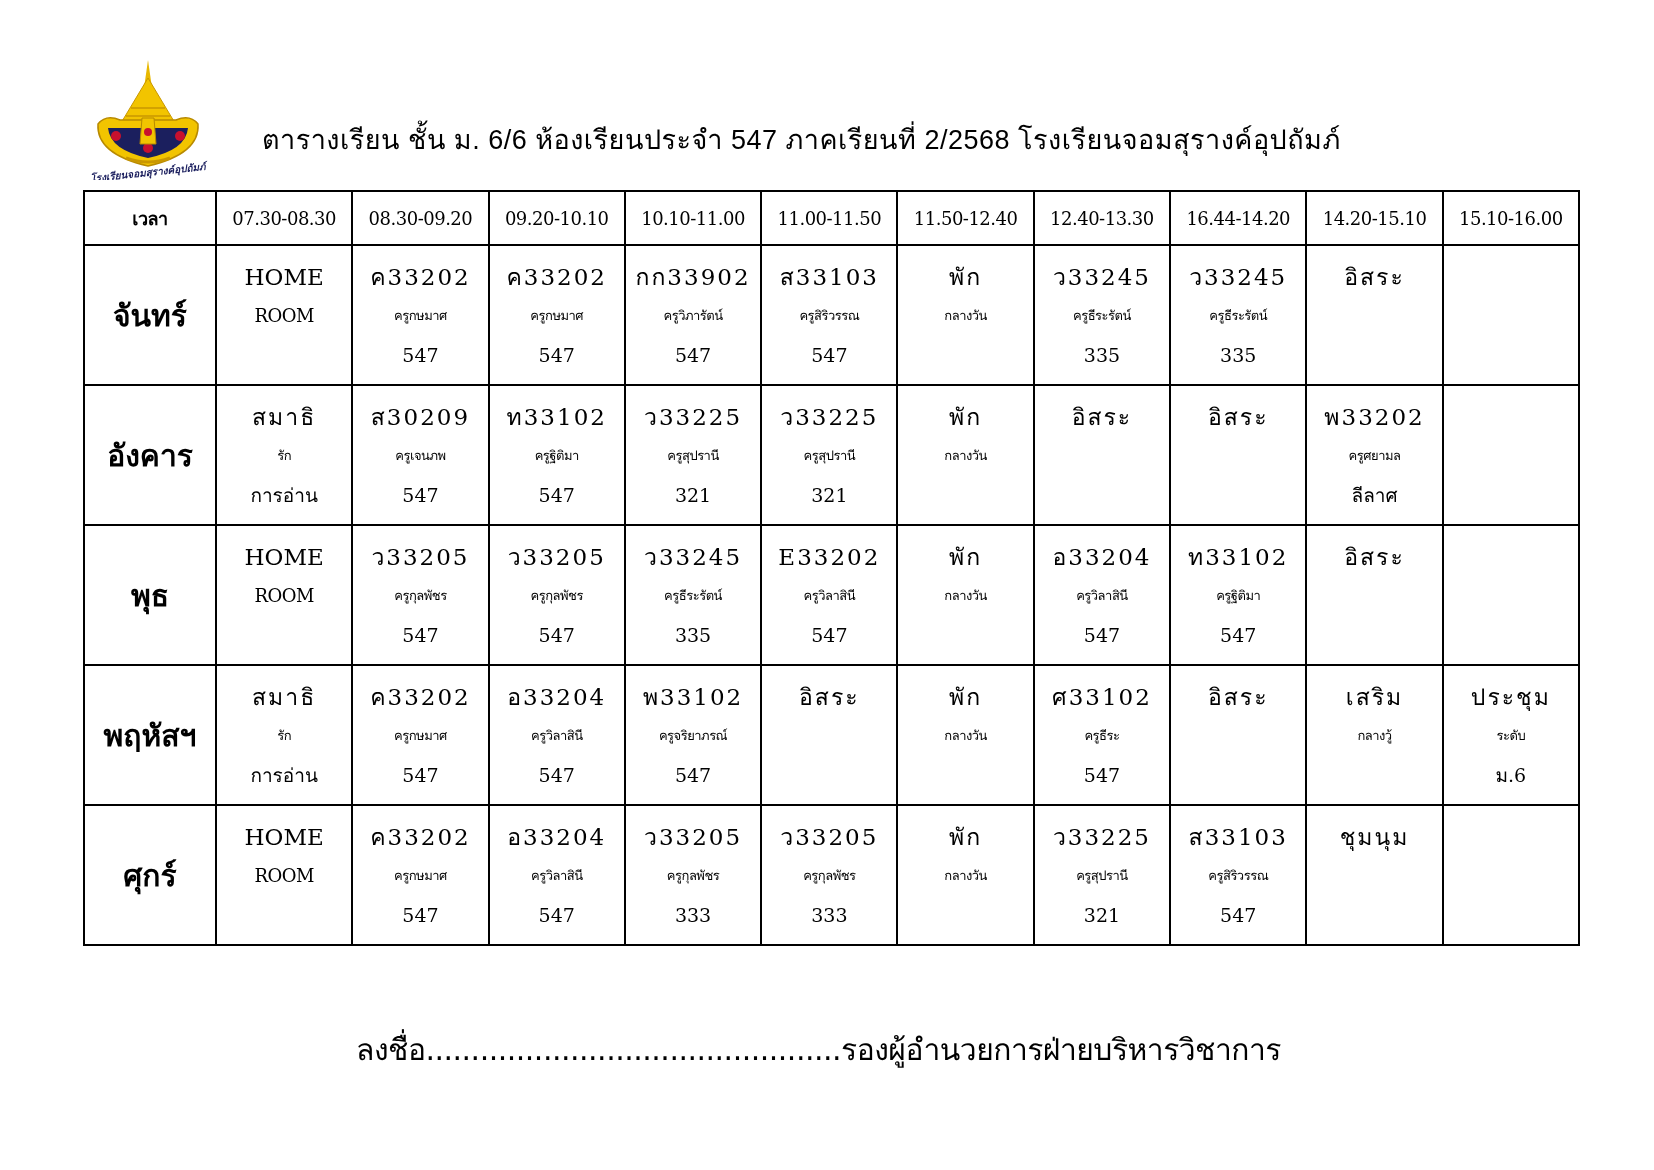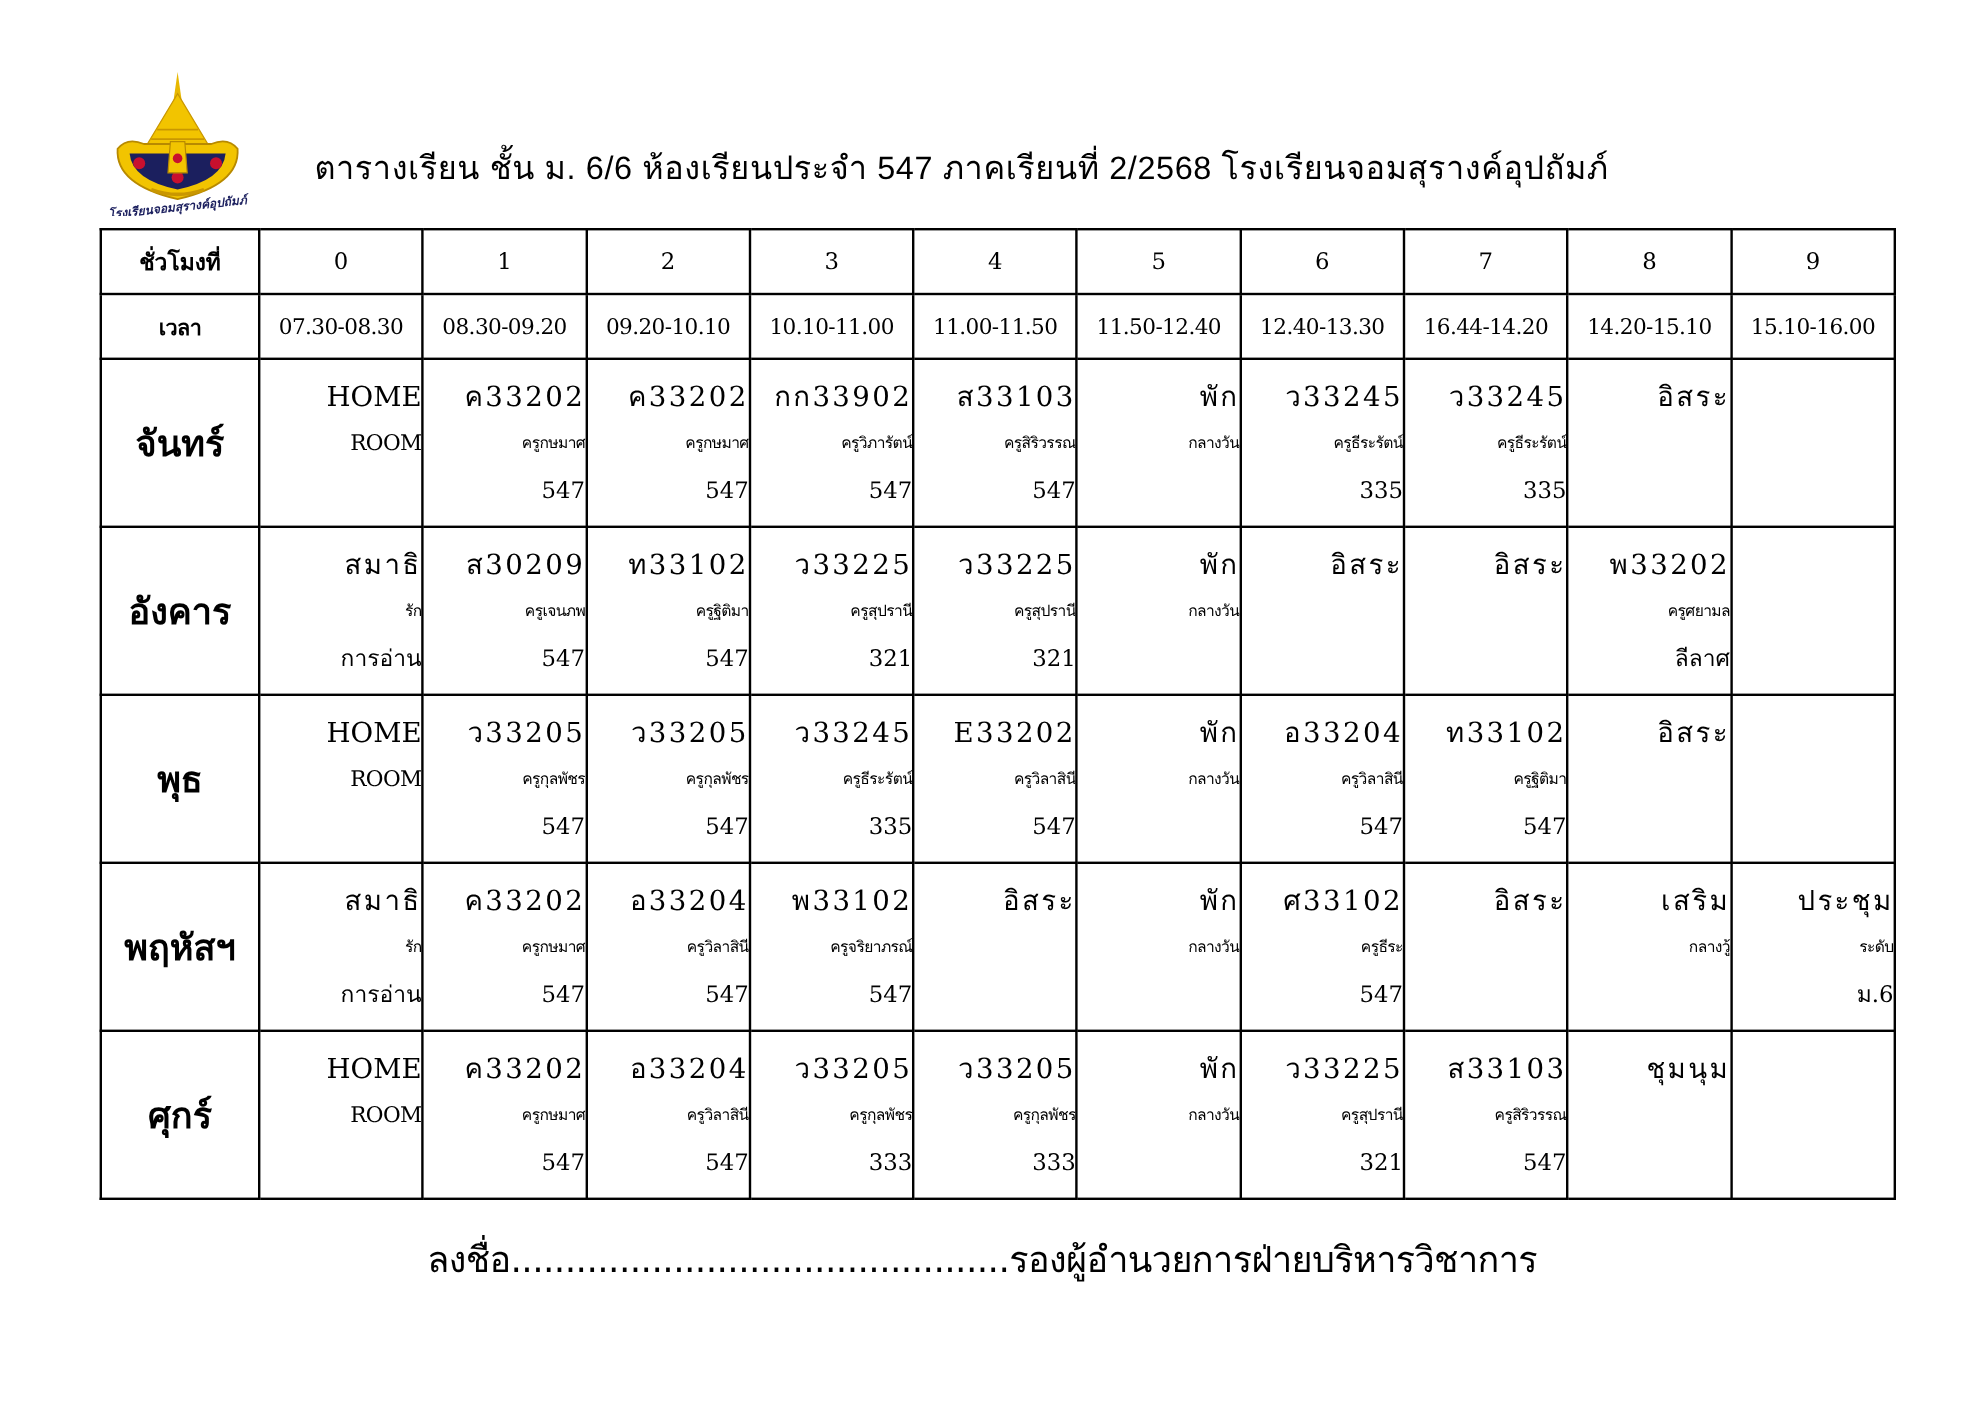--- a/index.html
+++ b/index.html
@@ -14,21 +14,21 @@
   table.sched td { border:2px solid #000; text-align:center; vertical-align:top;
                    padding:0; overflow:hidden; }
   col.c-label { width:132px; }
   col.c-p { width:136.3px; }
   tr.r-period td { height:52px; vertical-align:middle; font-size:19px; }
   tr.r-time td { height:52px; vertical-align:middle; font-size:18px; white-space:nowrap; letter-spacing:-0.5px; }
   tr.r-day td { height:138px; }
   td.head-label { font-family:"DejaVu Sans", sans-serif; font-weight:bold; font-size:19px; }
   td.day-label { vertical-align:middle !important; font-family:"DejaVu Sans", sans-serif;
                  font-weight:bold; font-size:30px; }
-  .cell { display:flex; flex-direction:column; align-items:flex-end; padding-top:12px; }
+  .cell { display:flex; flex-direction:column; align-items:center; padding-top:12px; }
   .l1 { font-size:23px; line-height:38px; letter-spacing:2px; white-space:nowrap; }
   .l2 { font-size:13px; line-height:40px; white-space:nowrap; font-family:"DejaVu Sans", sans-serif; letter-spacing:-0.5px; }
   .l3 { font-size:19px; line-height:38px; white-space:nowrap; }
   .signature { position:absolute; left:356px; top:1026px; font-family:"DejaVu Sans", sans-serif;
                font-size:30px; white-space:nowrap; letter-spacing:-0.5px; }
 </style>
 </head>
 <body>
 
 <div class="logo">
@@ -66,33 +66,20 @@
       <col class="c-p">
       <col class="c-p">
       <col class="c-p">
     <col class="c-p">
       <col class="c-p">
       <col class="c-p">
       <col class="c-p">
       <col class="c-p">
   </colgroup>
   <tbody id="sched-body">
-    <tr class="r-period">
-      <td class="head-label">ชั่วโมงที่</td>
-      <td>0</td>
-      <td>1</td>
-      <td>2</td>
-      <td>3</td>
-      <td>4</td>
-      <td>5</td>
-      <td>6</td>
-      <td>7</td>
-      <td>8</td>
-      <td>9</td>
-    </tr>
     <tr class="r-time">
       <td class="head-label">เวลา</td>
       <td>07.30-08.30</td>
       <td>08.30-09.20</td>
       <td>09.20-10.10</td>
       <td>10.10-11.00</td>
       <td>11.00-11.50</td>
       <td>11.50-12.40</td>
       <td>12.40-13.30</td>
       <td>16.44-14.20</td>

